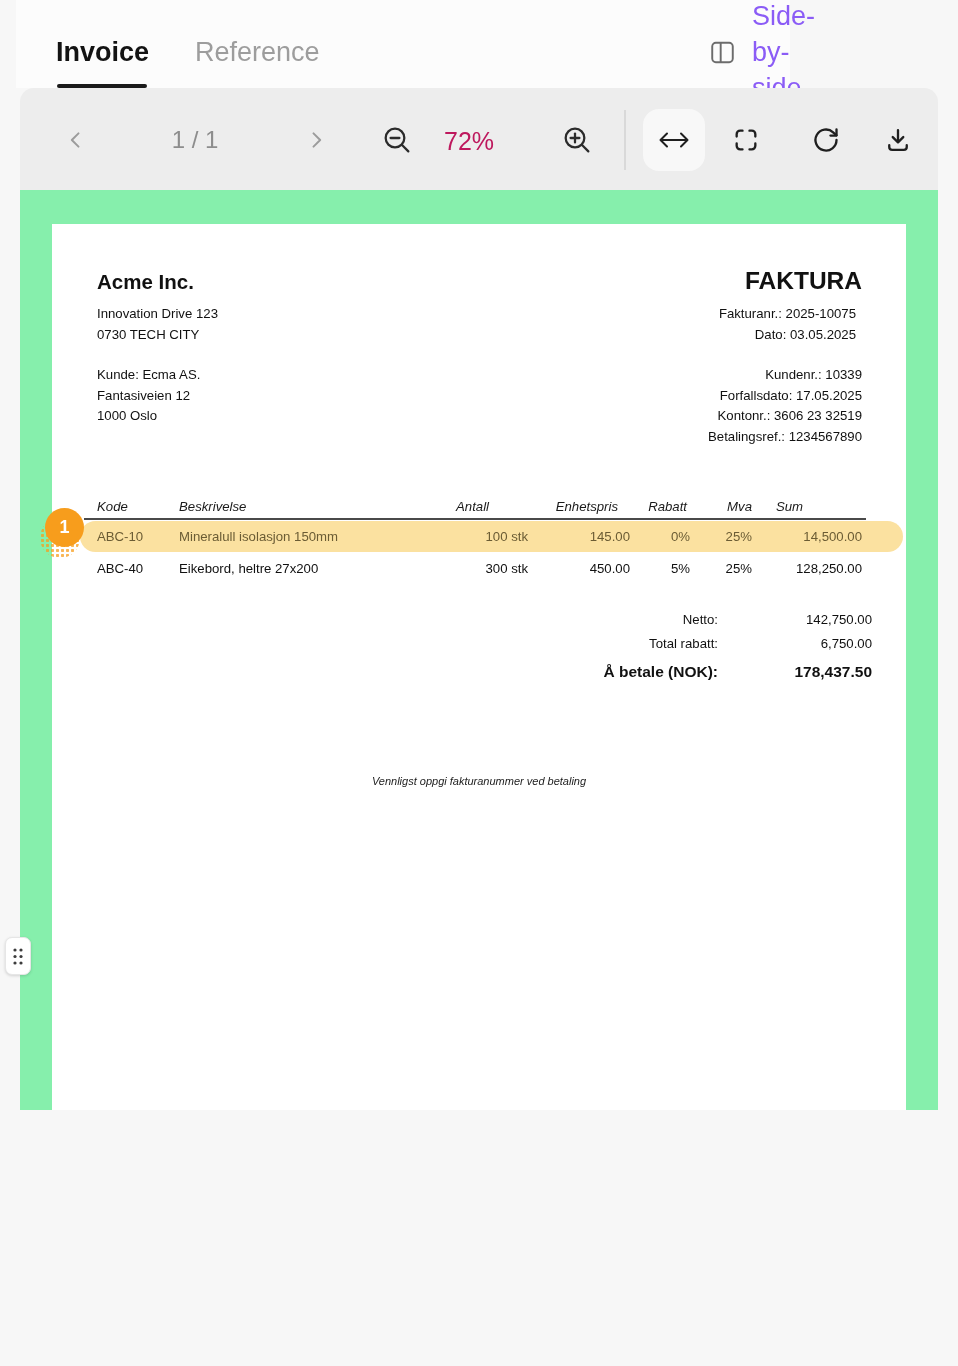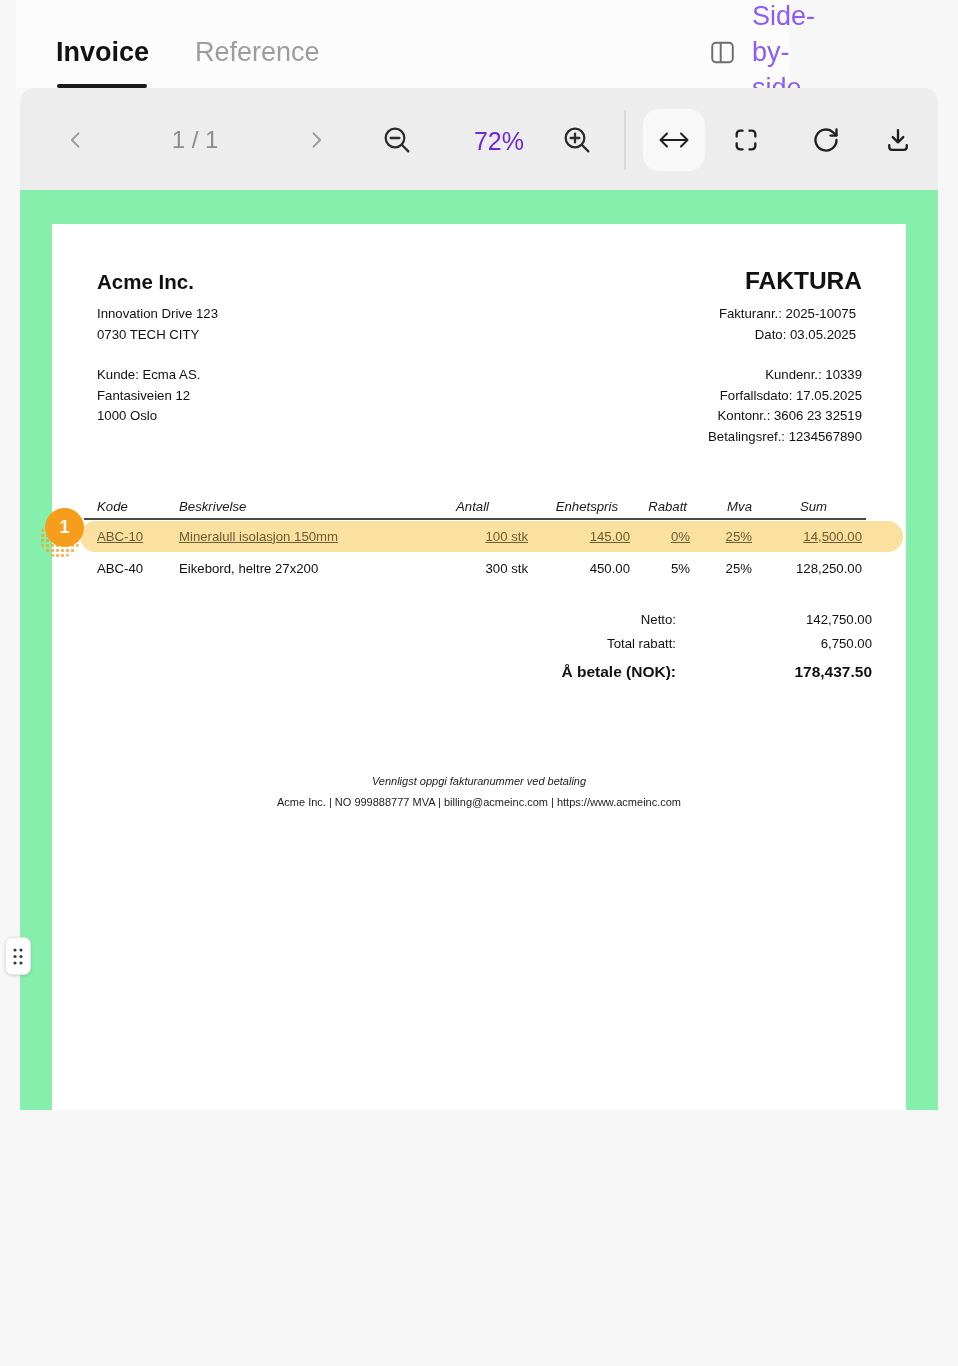--- a/index.html
+++ b/index.html
@@ -45,22 +45,22 @@
   }
   .btn-prev   { left: 40px;  top: 36px; width: 32px; height: 32px; color: #9c9c9c; }
   .btn-next   { left: 280px; top: 36px; width: 32px; height: 32px; color: #9c9c9c; }
   .page-indicator {
     position: absolute; left: 135px; top: 37px; width: 80px; text-align: center;
     font-size: 24px; line-height: 30px; color: #8d8d8d;
   }
   .btn-zoom-out { left: 358px; top: 33px; width: 38px; height: 38px; color: #2b2b2b; }
   .btn-zoom-in  { left: 538px; top: 33px; width: 38px; height: 38px; color: #2b2b2b; }
   .zoom-level {
-    position: absolute; left: 424px; top: 38px; width: 80px; text-align: right;
-    font-size: 25px; line-height: 30px; color: #6d28d9;
+    position: absolute; left: 424px; top: 38px; width: 80px; text-align: left;
+    font-size: 25px; line-height: 30px; color: #be185d;
   }
   .tb-divider { position: absolute; left: 604px; top: 22px; width: 2px; height: 60px; background: #d9d9d9; }
   .btn-fit-width {
     left: 623px; top: 21px; width: 62px; height: 62px;
     background: #f8f8f8; border-radius: 16px; color: #1f1f1f;
   }
   .btn-fullscreen { left: 708px; top: 34px; width: 36px; height: 36px; color: #1f1f1f; }
   .btn-rotate     { left: 788px; top: 34px; width: 36px; height: 36px; color: #1f1f1f; }
   .btn-download   { left: 860px; top: 34px; width: 36px; height: 36px; color: #1f1f1f; }
 
@@ -89,34 +89,34 @@
     grid-template-columns: 95px 255px 94px 102px 60px 62px 110px;
     align-items: center;
   }
   .inv-grid .c1 { padding-left: 13px; text-align: left; }
   .inv-grid .c2 { text-align: left; }
   .inv-grid .c3, .inv-grid .c4, .inv-grid .c5, .inv-grid .c6, .inv-grid .c7 { text-align: right; }
   .inv-head { height: 24px; font-style: italic; color: #1a1a1a; }
   .inv-head .c3 { padding-right: 39px; }
   .inv-head .c4 { padding-right: 12px; }
   .inv-head .c5 { padding-right: 3px; }
-  .inv-head .c7 { padding-right: 35px; }
+  .inv-head .c7 { padding-right: 35px; text-align: center; }
   .inv-rule { height: 2px; background: #4a4a4a; }
   .inv-row { position: relative; height: 32px; }
   .inv-row > span { position: relative; z-index: 1; }
-  .row-highlighted > span { color: #6b5c34; text-decoration: underline; }
+  .row-highlighted > span { color: #6b5c34; }
   .hl-pill {
     position: absolute; left: -4px; top: 1px; width: 823px; height: 31px;
     border-radius: 15.5px; background: #fbe1a0; z-index: 0;
   }
 
   
   .totals-row {
     position: absolute; left: 300px; width: 520px; display: flex;
-    font-size: 13.2px; line-height: 24px; height: 24px; gap: 42px;
+    font-size: 13.2px; line-height: 24px; height: 24px;
   }
   .totals-row .t-label { flex: 1; text-align: right; }
   .totals-row .t-value { width: 154px; text-align: right; }
   .tr-0 { top: 384px; }
   .tr-1 { top: 408px; }
   .tr-2 { top: 433px; }
   .tr-grand { top: 434px; height: 28px; font-size: 15.5px; line-height: 28px; font-weight: bold; }
 
   
   .footer-note {
@@ -330,21 +330,20 @@
       <div class="totals-row tr-1">
         <span class="t-label">Total rabatt:</span>
         <span class="t-value">6,750.00</span>
       </div>
       <div class="totals-row tr-grand">
         <span class="t-label">Å betale (NOK):</span>
         <span class="t-value">178,437.50</span>
       </div>
 
       <div class="footer-note">Vennligst oppgi fakturanummer ved betaling</div>
-      <div class="footer-contact">Acme Inc. | NO 999888777 MVA | billing@acmeinc.com | https://www.acmeinc.com</div>
     </div>
 
     <div class="anno-badge">1</div>
   </div>
 </div>
 
 <div class="drag-handle">
   <span>
     <svg width="12" height="19" viewBox="0 0 12 19" fill="currentColor">
       <circle cx="3" cy="3" r="1.6"></circle>

